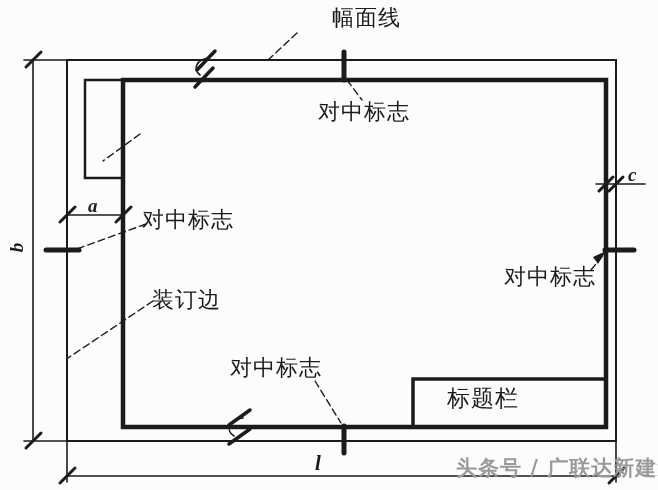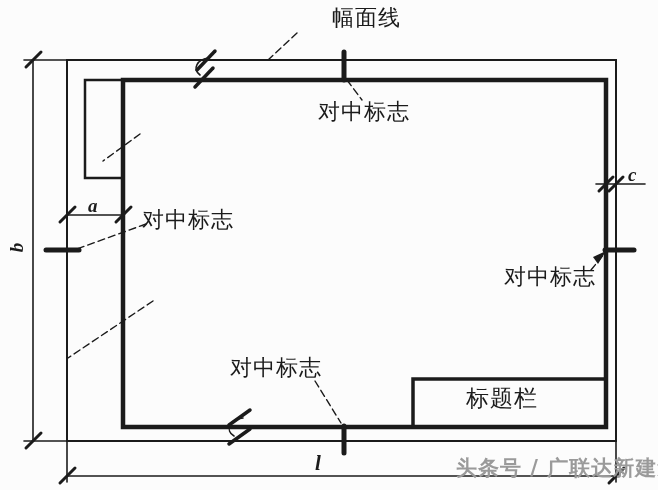--- a/index.html
+++ b/index.html
@@ -122,23 +122,24 @@
         <line x1="591" y1="270" x2="604" y2="254"></line>
         <line x1="315" y1="381" x2="341" y2="423"></line>
       </g>
       <polygon points="606,251 593,257 598,264" fill="#1b1b1b" stroke="none"></polygon>
     </g>
   </svg>
 
   <div class="lbl" style="left:301px; top:7px;margin-left:31px;">幅面线</div>
   <div class="lbl" style="left:318px; top:101px;">对中标志</div>
   <div class="lbl" style="left:142px; top:209px;">对中标志</div>
+  <div class="lbl" style="left:152px; top:289px;">装订边</div>
   <div class="lbl" style="left:504px; top:266px;">对中标志</div>
   <div class="lbl" style="left:230px; top:357px;">对中标志</div>
-  <div class="lbl" style="left:466px; top:387px; font-size:23px;">标题栏</div>
+  <div class="lbl" style="left:447px; top:387px; font-size:23px;">标题栏</div>
 
   <div class="dim" style="left:88px;  top:196px;">a</div>
   <div class="dim dim-b" style="left:12px;  top:238px;">b</div>
   <div class="dim" style="left:628px; top:165px;">c</div>
   <div class="dim" style="left:315px; top:453px; font-size:21px;">l</div>
 
   <div class="watermark" style="left:456px; top:458px;">头条号 / 广联达新建造</div>
 
 </div>
 

